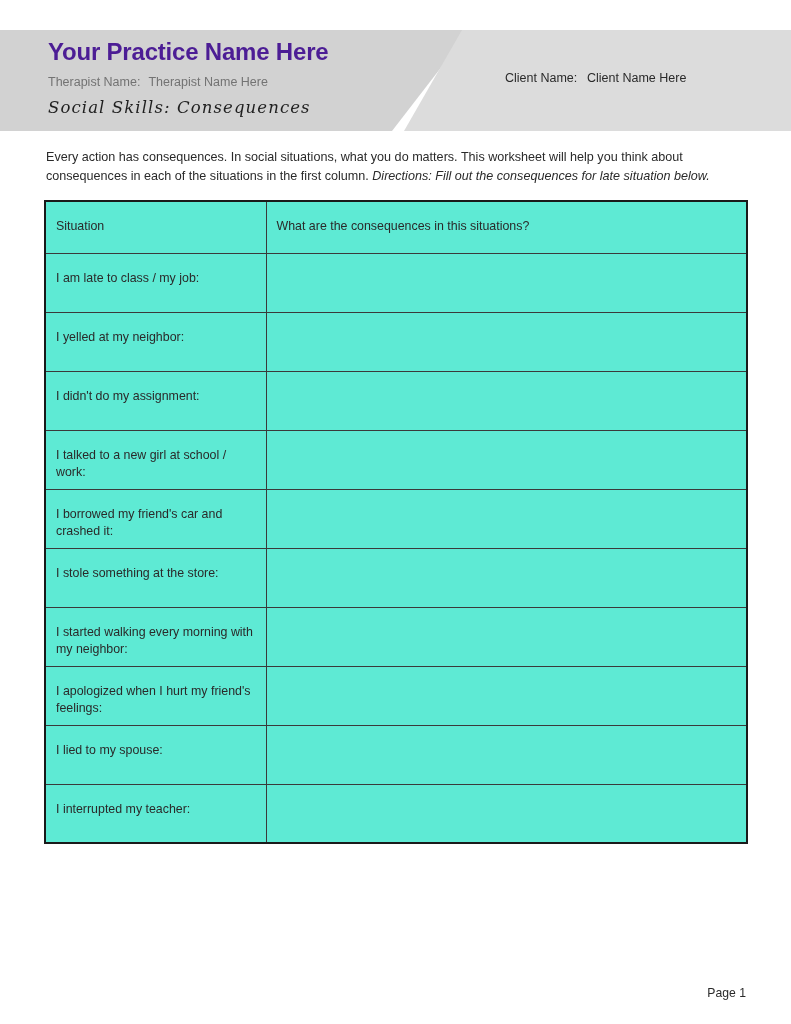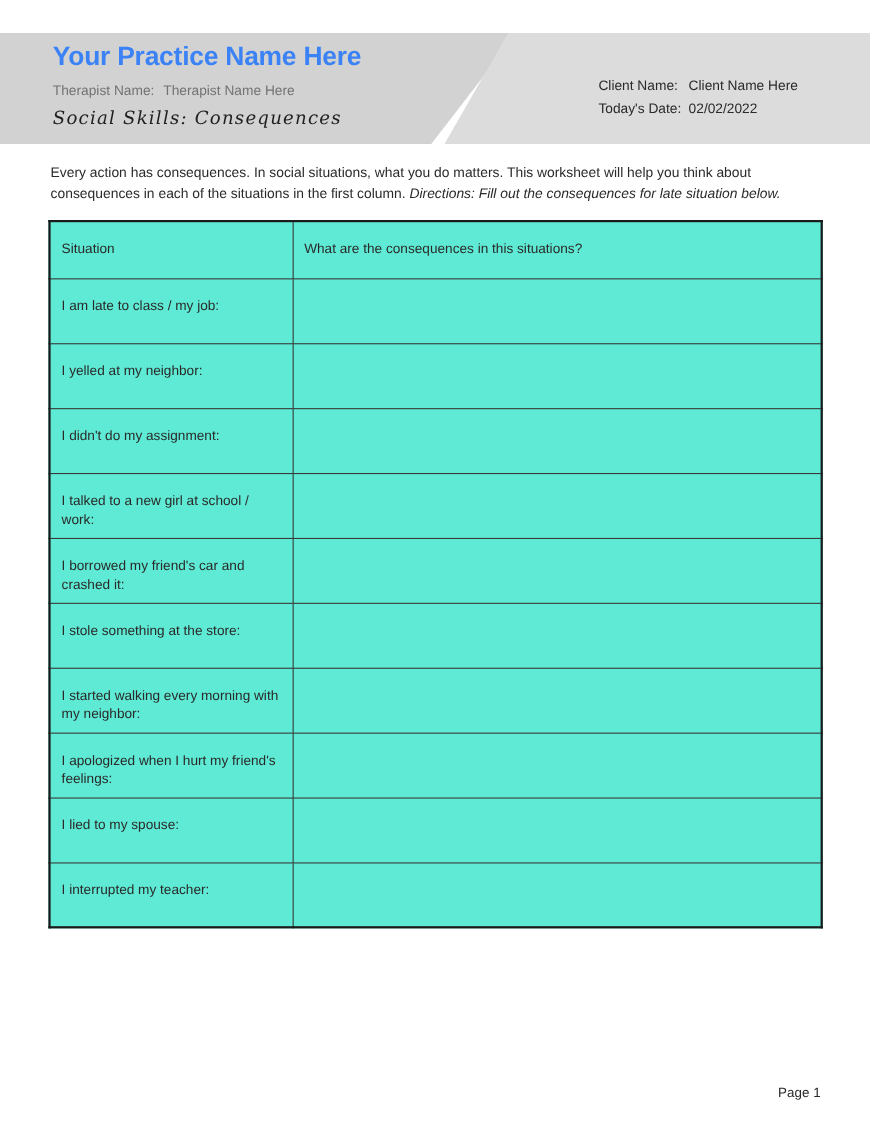--- a/index.html
+++ b/index.html
@@ -50,21 +50,21 @@
   #header-left-text {
     position: absolute;
     left: 48px;
     top: 8px;
     width: 360px;
   }
   .practice-name {
     font-size: 24px;
     font-weight: bold;
     letter-spacing: -0.2px;
-    color: #3b82f6;
+    color: #4c1d95;
     line-height: 28px;
     margin: 0;
     white-space: nowrap;
   }
   .therapist-line {
     font-size: 12.5px;
     color: #737373;
     line-height: 16px;
     margin-top: 8px;
     white-space: nowrap;
@@ -77,21 +77,21 @@
     font-size: 16.5px;
     letter-spacing: 1.1px;
     color: #1f1f1f;
     line-height: 22px;
     margin-top: 7px;
     white-space: nowrap;
   }
 
   #header-right-text {
     position: absolute;
-    left: 544px;
+    left: 505px;
     top: 38px;
     font-size: 12.5px;
     color: #2a2a2a;
     line-height: 21px;
     white-space: nowrap;
   }
   #header-right-text .hr-row { display: block; }
   #header-right-text .hr-label {
     display: inline-block;
     min-width: 82px;
@@ -172,23 +172,20 @@
       <div class="practice-name">Your Practice Name Here</div>
       <div class="therapist-line">
         <span class="tn-label">Therapist Name:</span><span class="tn-value">Therapist Name Here</span>
       </div>
       <div class="worksheet-subtitle">Social Skills: Consequences</div>
     </div>
 
     <div id="header-right-text">
       <span class="hr-row">
         <span class="hr-label">Client Name:</span><span class="hr-value">Client Name Here</span>
-      </span>
-      <span class="hr-row">
-        <span class="hr-label">Today's Date:</span><span class="hr-value">02/02/2022</span>
       </span>
     </div>
   </div>
 
   <div id="intro"><span>Every action has consequences. In social situations, what you do matters. This worksheet will help you think about consequences in each of the situations in the first column. </span><span class="directions">Directions: Fill out the consequences for late situation below.</span></div>
 
   <table id="worksheet-table">
     <colgroup>
       <col class="c1">
       <col class="c2">

